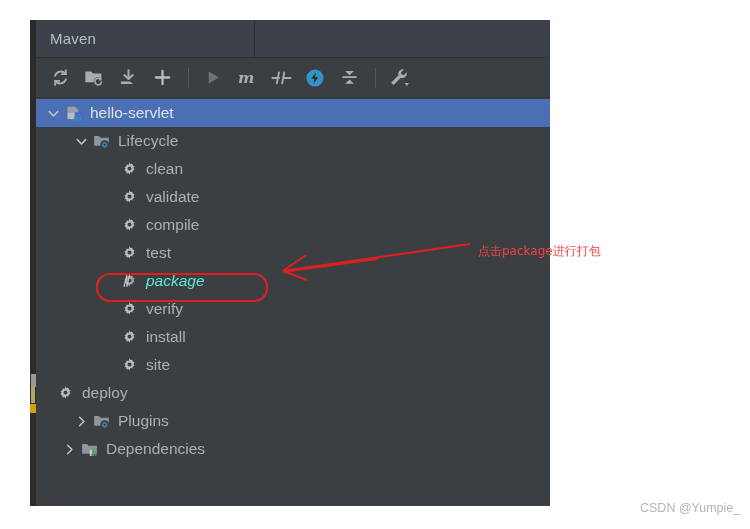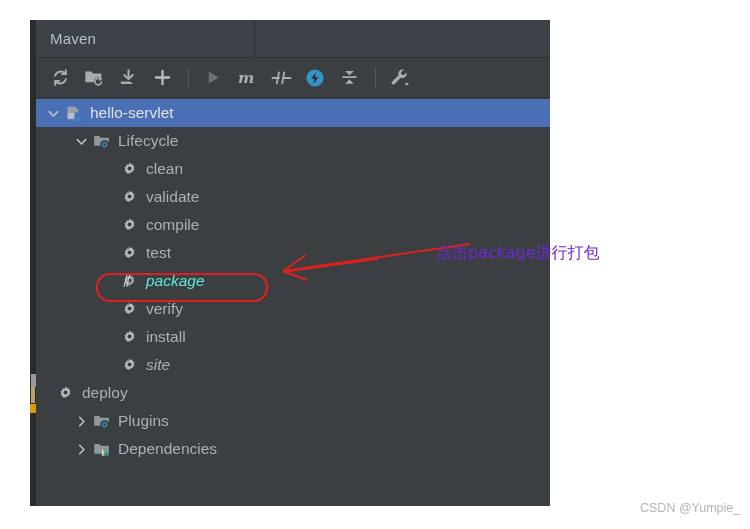--- a/index.html
+++ b/index.html
@@ -166,24 +166,24 @@
   #annotation-layer {
     position: absolute;
     left: 0;
     top: 0;
     width: 750px;
     height: 529px;
     pointer-events: none;
   }
   #annotation-text {
     position: absolute;
-    left: 436px;
+    left: 478px;
     top: 243px;
-    color: #6d28d9;
-    font-size: 16px;
+    color: #ef4444;
+    font-size: 12px;
     font-family: "DejaVu Sans", sans-serif;
     white-space: nowrap;
   }
 
   
   #watermark {
     position: absolute;
     left: 640px;
     top: 501px;
     color: #b5b5b5;
@@ -387,21 +387,21 @@
       <div class="tree-row" style="padding-left: 64px; text-align: center;">
         <span class="row-arrow empty"></span>
         <span class="row-icon">
           <svg width="17" height="17" viewBox="0 0 18 18">
             <path d="M9 1.4l.95 1.85 2.05-.45.5 2.05 1.85.95-1.2 1.7 1.2 1.7-1.85.95-.5 2.05-2.05-.45L9 14.4l-.95-1.7-2.05.45-.5-2.05-1.85-.95 1.2-1.7-1.2-1.7 1.85-.95.5-2.05 2.05.45z" fill="#b6bcc1"></path>
             <circle cx="9" cy="8" r="2.1" fill="#3c3f41"></circle>
           </svg>
         </span>
         <span class="row-label">install</span>
       </div>
-      <div class="tree-row" style="padding-left: 64px; font-style: italic;">
+      <div class="tree-row" style="padding-left: 64px;">
         <span class="row-arrow empty"></span>
         <span class="row-icon">
           <svg width="17" height="17" viewBox="0 0 18 18">
             <path d="M9 1.4l.95 1.85 2.05-.45.5 2.05 1.85.95-1.2 1.7 1.2 1.7-1.85.95-.5 2.05-2.05-.45L9 14.4l-.95-1.7-2.05.45-.5-2.05-1.85-.95 1.2-1.7-1.2-1.7 1.85-.95.5-2.05 2.05.45z" fill="#b6bcc1"></path>
             <circle cx="9" cy="8" r="2.1" fill="#3c3f41"></circle>
           </svg>
         </span>
         <span class="row-label">site</span>
       </div>
       <div class="tree-row" style="">
@@ -425,21 +425,21 @@
             <path d="M1.2 3.2h5.3l1.4 1.8h8.9v8.4H1.2z" fill="#8f969c"></path>
             <circle cx="12.4" cy="12.4" r="4.8" fill="#3c3f41"></circle>
             <g fill="#3592c4">
               <path d="M12.4 9.1l.55 1.05 1.15-.25.3 1.15 1.05.55-.7.95.7.95-1.05.55-.3 1.15-1.15-.25-.55 1.05-.55-1.05-1.15.25-.3-1.15-1.05-.55.7-.95-.7-.95 1.05-.55.3-1.15 1.15.25z"></path>
               <circle cx="12.4" cy="12.4" r="1.3" fill="#3c3f41"></circle>
             </g>
           </svg>
         </span>
         <span class="row-label">Plugins</span>
       </div>
-      <div class="tree-row" style="padding-left: 36px;">
+      <div class="tree-row" style="padding-left: 24px;">
         <span class="row-arrow">
           <svg width="13" height="13" viewBox="0 0 14 14">
             <path d="M5 2.5 9.6 7 5 11.5" stroke="#c2c7cb" stroke-width="1.6" fill="none" stroke-linecap="round" stroke-linejoin="round"></path>
           </svg>
         </span>
         <span class="row-icon">
           <svg width="17" height="17" viewBox="0 0 18 18">
             <path d="M1.2 3.2h5.3l1.4 1.8h8.9v8.4H1.2z" fill="#8f969c"></path>
             <rect x="9.4" y="9.4" width="1.9" height="6.4" fill="#d6d9db"></rect>
             <rect x="12.0" y="7.2" width="1.9" height="8.6" fill="#5aa84f"></rect>

